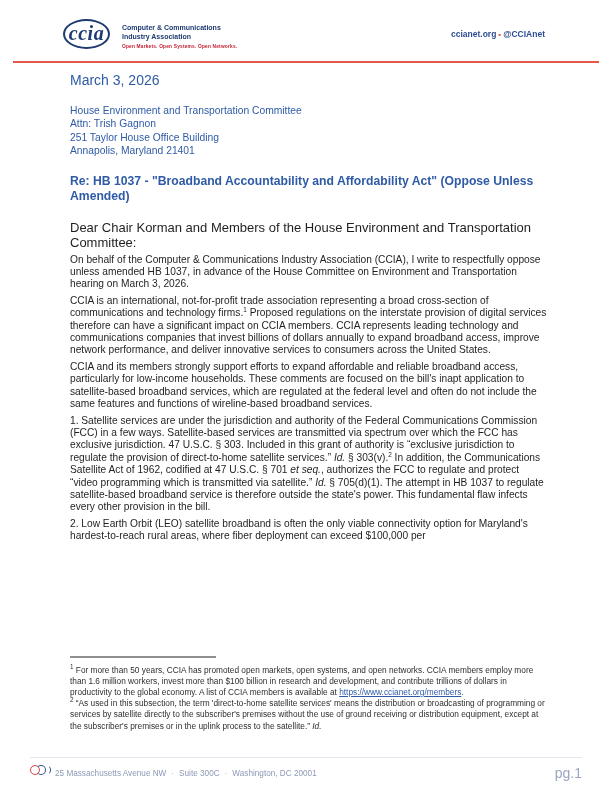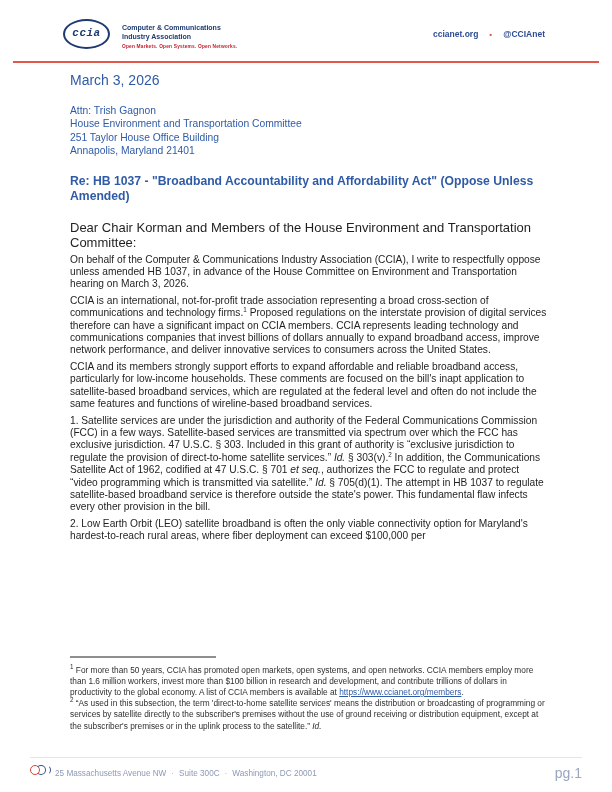--- a/index.html
+++ b/index.html
@@ -13,32 +13,32 @@
   }
   
   .logo-oval{
     position:absolute;left:63px;top:19px;
     width:47px;height:30px;
     border:2.5px solid #1e3a70;border-radius:50%;
     display:flex;align-items:center;justify-content:center;
     box-sizing:border-box;
   }
   .logo-oval span{
-    font-family:Liberation Mono, monospace;
+    font-family:Liberation Serif, serif;
     font-style:italic;font-weight:700;
-    font-size:11px;color:#1e3a70;letter-spacing:.5px;
+    font-size:20px;color:#1e3a70;letter-spacing:.5px;
     transform:translateY(-1px);
   }
   .org-block{position:absolute;left:122px;top:24px;}
   .org-line{font-size:7px;font-weight:700;color:#1e3a70;line-height:8.5px;}
   .tagline{font-size:4.8px;font-weight:700;color:#c3202f;margin-top:3px;letter-spacing:.2px;}
   .header-links{
     position:absolute;top:29px;right:67px;
     font-size:8.5px;font-weight:700;color:#2d4d93;
-    display:flex;align-items:center;gap:11px;
+    display:flex;align-items:center;gap:2px;
   }
   .header-links .dot{color:#e4574b;font-size:8px;}
   .red-rule{position:absolute;top:61px;left:13px;width:586px;height:2px;background:#e4574b;}
   
   .content{position:absolute;left:70px;top:72px;width:478px;}
   .date{font-size:14px;font-weight:400;color:#2f5ba6;}
   .recipient{margin-top:16px;font-size:10.3px;color:#2f5ba6;line-height:13.4px;}
   .subject{margin:16px 0 0;font-size:12.2px;font-weight:700;color:#2f5ba6;line-height:15px;}
   .salutation{margin-top:16px;font-size:13px;color:#1f1f1f;}
   p.body{margin:4px 0 0;font-size:10.2px;line-height:12.4px;color:#1f1f1f;}
@@ -81,22 +81,22 @@
   <div class="header-links">
     <span>ccianet.org</span>
     <span class="dot">•</span>
     <span>@CCIAnet</span>
   </div>
   <div class="red-rule"></div>
 
   <main class="content">
     <div class="date">March 3, 2026</div>
     <div class="recipient">
+      <div>House Environment and Transportation Committee</div>
       <div>Attn: Trish Gagnon</div>
-      <div>House Environment and Transportation Committee</div>
       <div>251 Taylor House Office Building</div>
       <div>Annapolis, Maryland 21401</div>
     </div>
     <h1 class="subject">Re: HB 1037 - "Broadband Accountability and Affordability Act" (Oppose Unless Amended)</h1>
     <div class="salutation">Dear Chair Korman and Members of the House Environment and Transportation Committee:</div>
     <p class="body"><span>On behalf of the Computer &amp; Communications Industry Association (CCIA), I write to respectfully oppose unless amended HB 1037, in advance of the House Committee on Environment and Transportation hearing on March 3, 2026.</span></p>
     <p class="body"><span>CCIA is an international, not-for-profit trade association representing a broad cross-section of communications and technology firms.</span><sup>1</sup><span> Proposed regulations on the interstate provision of digital services therefore can have a significant impact on CCIA members. CCIA represents leading technology and communications companies that invest billions of dollars annually to expand broadband access, improve network performance, and deliver innovative services to consumers across the United States.</span></p>
     <p class="body"><span>CCIA and its members strongly support efforts to expand affordable and reliable broadband access, particularly for low-income households. These comments are focused on the bill's inapt application to satellite-based broadband services, which are regulated at the federal level and often do not include the same features and functions of wireline-based broadband services.</span></p>
     <p class="body"><span>1. Satellite services are under the jurisdiction and authority of the Federal Communications Commission (FCC) in a few ways. Satellite-based services are transmitted via spectrum over which the FCC has exclusive jurisdiction. 47 U.S.C. § 303. Included in this grant of authority is “exclusive jurisdiction to regulate the provision of direct-to-home satellite services.” </span><i>Id.</i><span> § 303(v).</span><sup>2</sup><span> In addition, the Communications Satellite Act of 1962, codified at 47 U.S.C. § 701 </span><i>et seq.</i><span>, authorizes the FCC to regulate and protect “video programming which is transmitted via satellite.” </span><i>Id.</i><span> § 705(d)(1). The attempt in HB 1037 to regulate satellite-based broadband service is therefore outside the state's power. This fundamental flaw infects every other provision in the bill.</span></p>
     <p class="body"><span>2. Low Earth Orbit (LEO) satellite broadband is often the only viable connectivity option for Maryland's hardest-to-reach rural areas, where fiber deployment can exceed $100,000 per</span></p>

